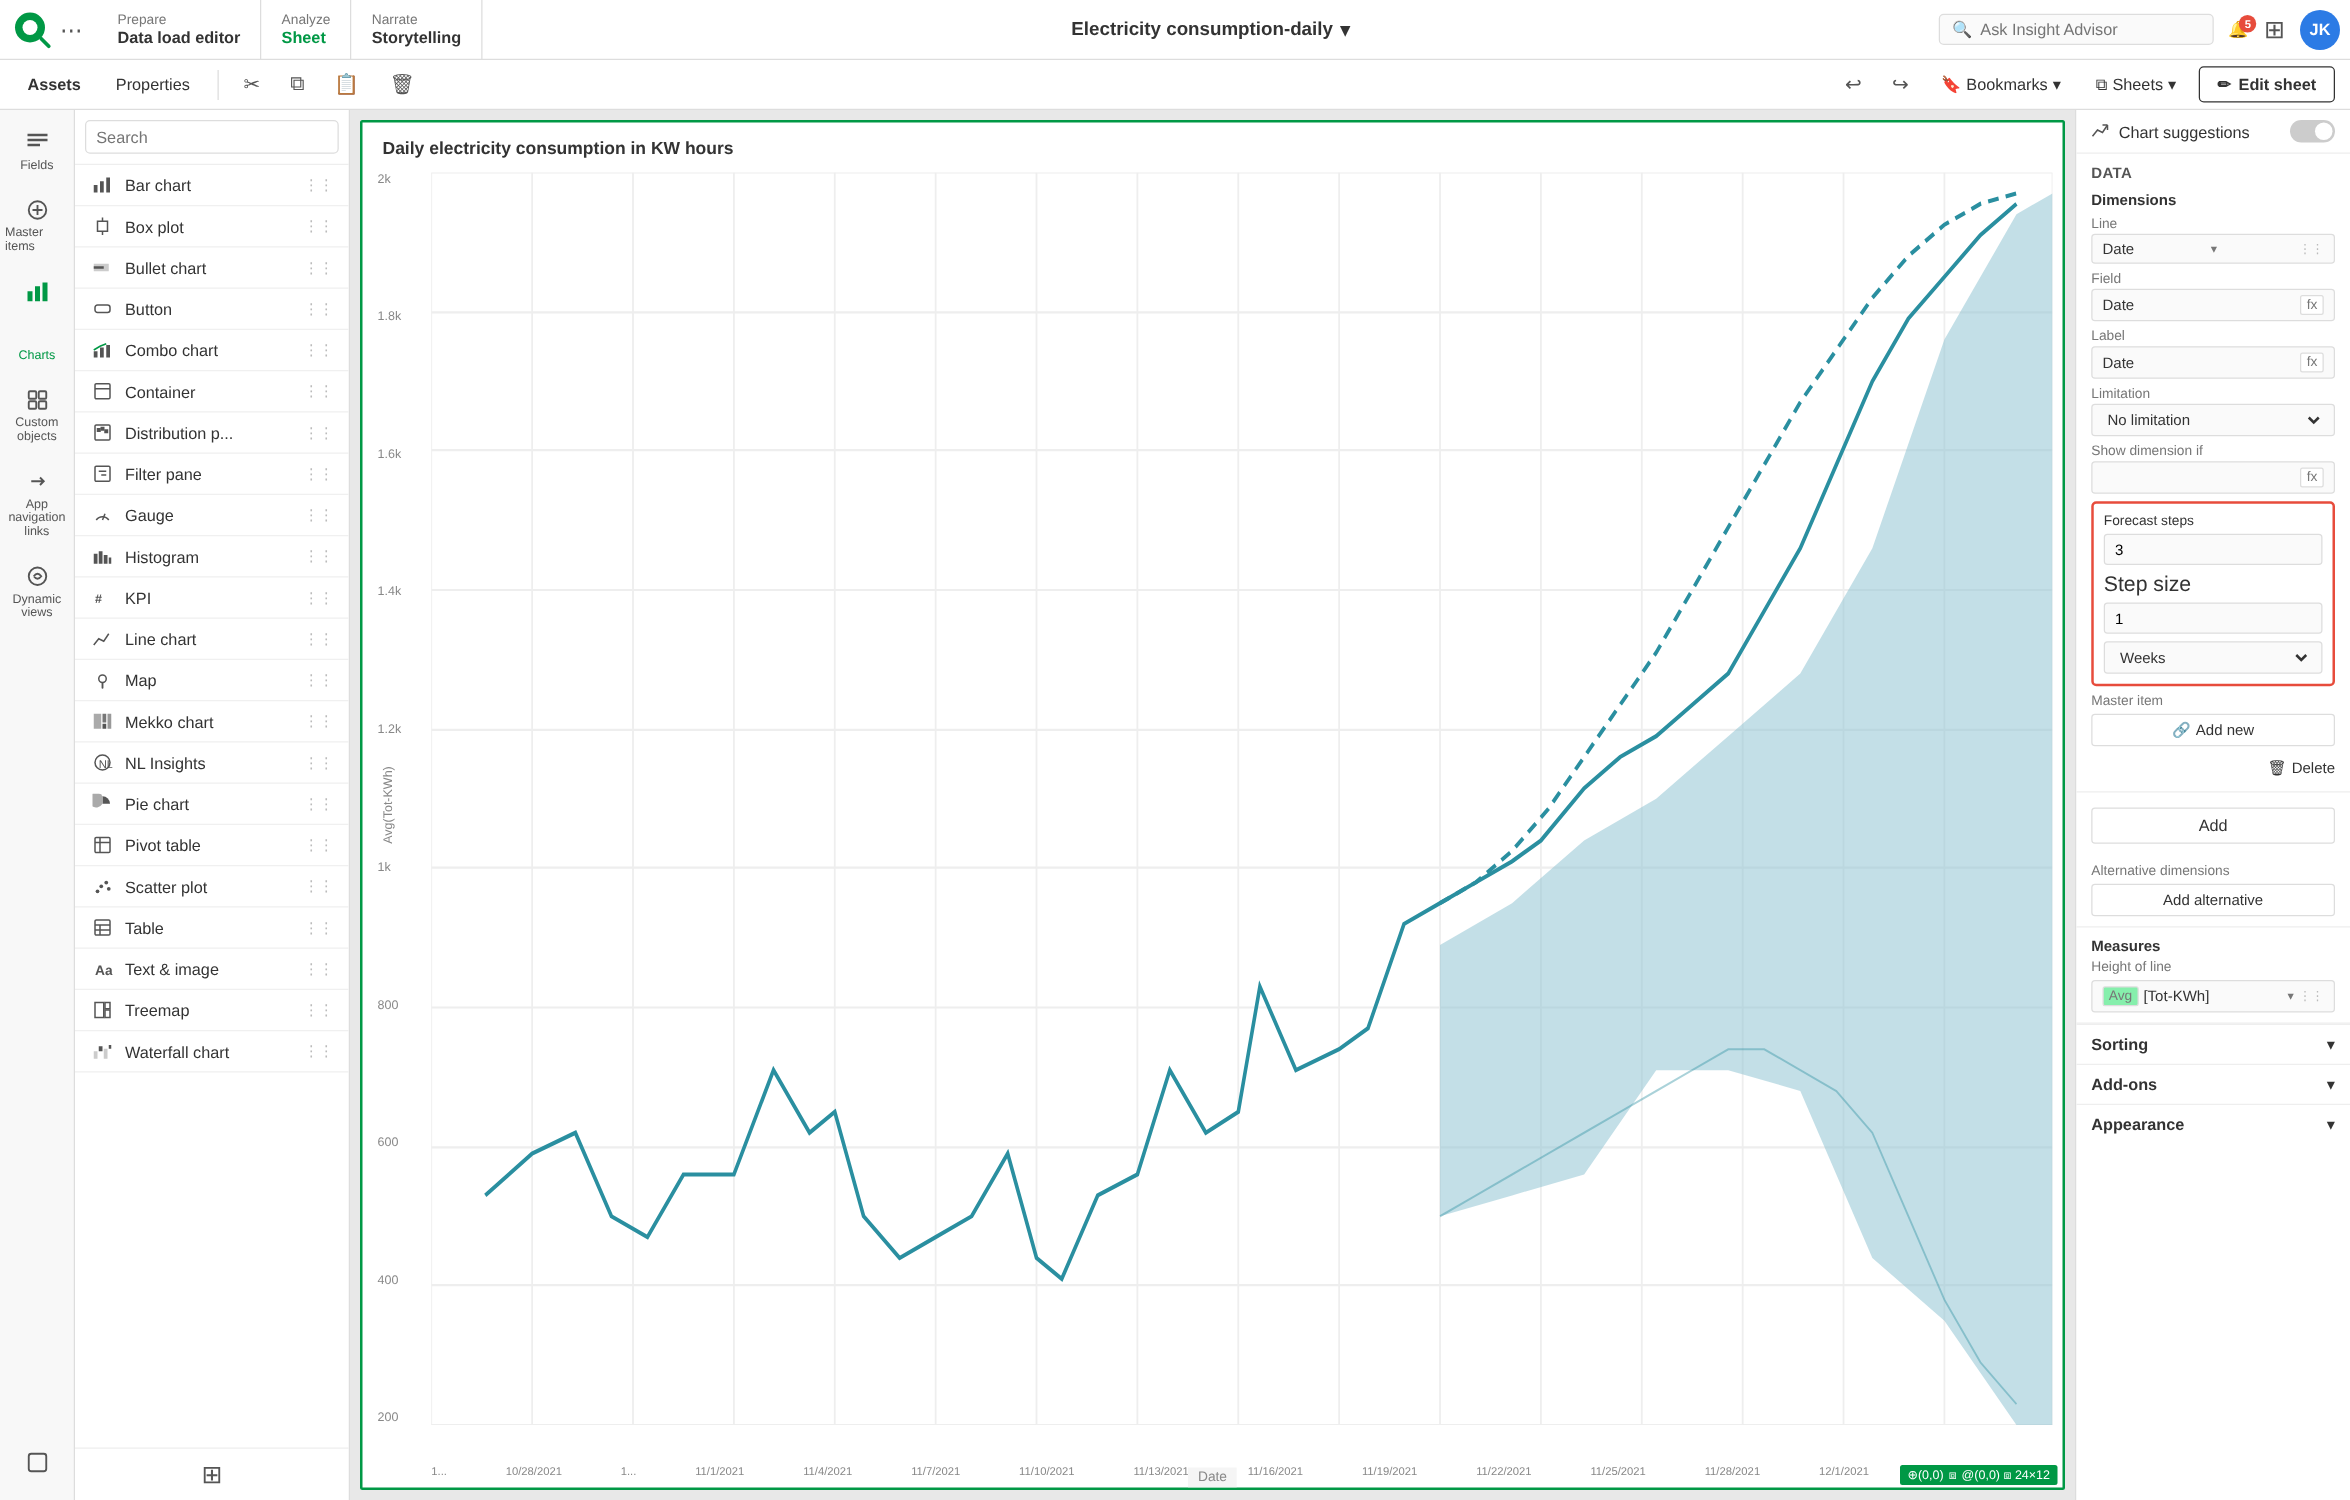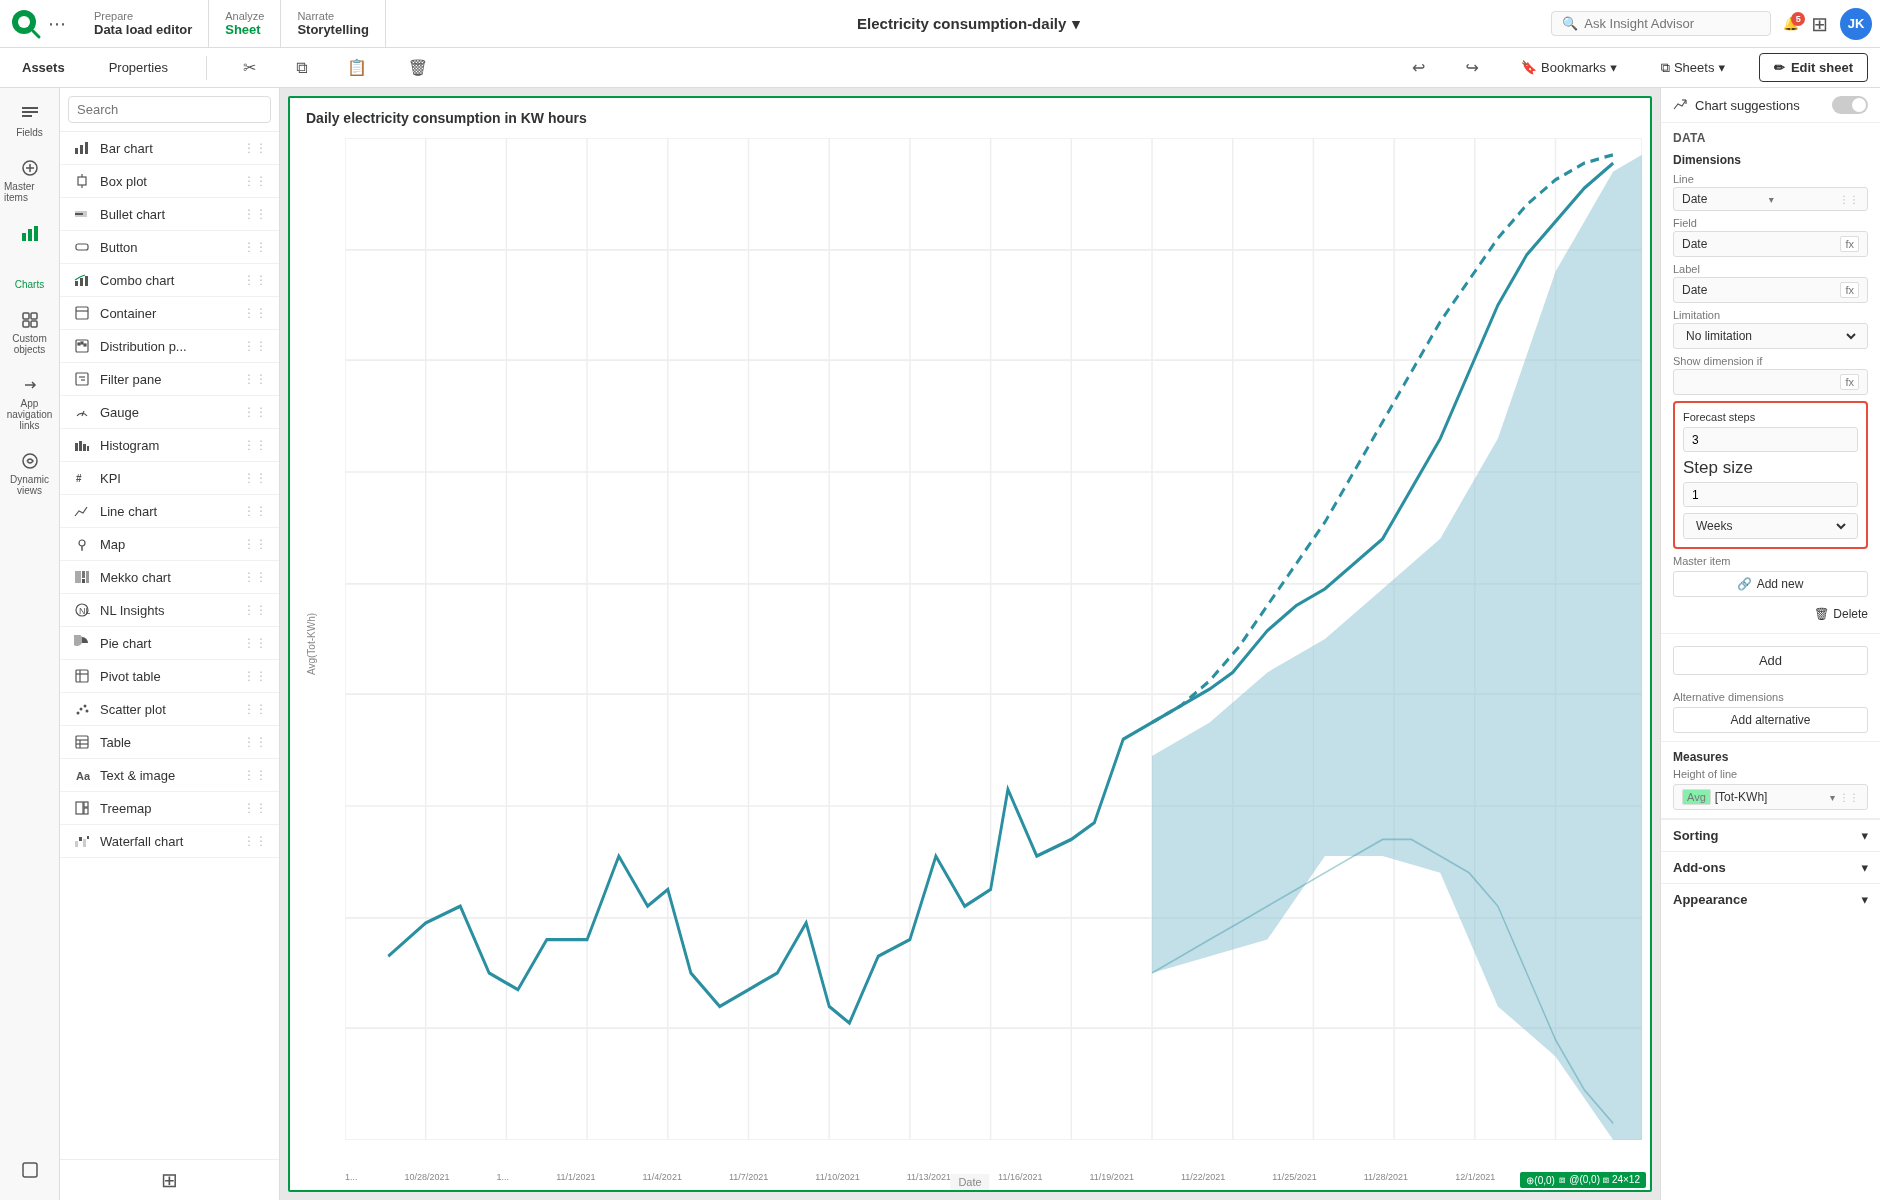--- a/index.html
+++ b/index.html
@@ -18,21 +18,21 @@
     .app-title { font-size: 15px; font-weight: 600; color: #333; display: flex; align-items: center; gap: 6px; cursor: pointer; }
     .nav-right { display: flex; align-items: center; gap: 12px; }
     .search-bar { display: flex; align-items: center; border: 1px solid #ddd; border-radius: 4px; padding: 4px 10px; gap: 6px; width: 220px; background: #fafafa; cursor: pointer; }
     .search-bar input { border: none; background: transparent; outline: none; font-size: 13px; color: #555; width: 150px; }
     .notif-badge { position: relative; display: flex; align-items: center; cursor: pointer; }
     .badge { position: absolute; top: -4px; right: -6px; background: #e74c3c; color: #fff; border-radius: 50%; width: 14px; height: 14px; font-size: 9px; display: flex; align-items: center; justify-content: center; font-weight: bold; }
     .grid-icon { cursor: pointer; color: #555; font-size: 20px; }
     .user-avatar { width: 32px; height: 32px; border-radius: 50%; background: #2c7be5; color: #fff; display: flex; align-items: center; justify-content: center; font-size: 13px; font-weight: bold; cursor: pointer; }
 
     
-    .toolbar { display: flex; align-items: center; background: #fff; border-bottom: 1px solid #ddd; height: 40px; padding: 0 12px; gap: 24px; }
+    .toolbar { display: flex; align-items: center; background: #fff; border-bottom: 1px solid #ddd; height: 40px; padding: 0 12px; gap: 8px; }
     .toolbar-btn { display: flex; align-items: center; gap: 4px; padding: 4px 10px; border-radius: 4px; cursor: pointer; font-size: 13px; color: #333; border: none; background: transparent; }
     .toolbar-btn.active { font-weight: 600; }
     .toolbar-sep { width: 1px; height: 24px; background: #ddd; margin: 0 4px; }
     .toolbar-icon-btn { padding: 4px 8px; cursor: pointer; color: #555; font-size: 16px; border: none; background: transparent; border-radius: 4px; }
     .spacer { flex: 1; }
     .edit-sheet-btn { display: flex; align-items: center; gap: 6px; padding: 6px 14px; background: #fff; border: 1px solid #333; border-radius: 4px; cursor: pointer; font-size: 13px; font-weight: 600; color: #333; }
     .bookmarks-btn { display: flex; align-items: center; gap: 4px; padding: 4px 10px; cursor: pointer; font-size: 13px; color: #333; border: none; background: transparent; border-radius: 4px; }
 
     
     .main-layout { display: flex; height: calc(1200px - 88px); }
@@ -517,20 +517,32 @@
     <div style="padding:8px; border-top:1px solid #eee; display:flex; justify-content:center;">
       <button style="border:none; background:transparent; cursor:pointer; font-size:20px; color:#555;">⊞</button>
     </div>
   </div>
 
   <div class="content-area">
 
     <div class="chart-container">
       <div class="chart-title">Daily electricity consumption in KW hours</div>
 
+      <div class="y-labels" style="position:absolute; left:12px; top:40px; bottom:50px; display:flex; flex-direction:column; justify-content:space-between;">
+        <span>2k</span>
+        <span>1.8k</span>
+        <span>1.6k</span>
+        <span>1.4k</span>
+        <span>1.2k</span>
+        <span>1k</span>
+        <span>800</span>
+        <span>600</span>
+        <span>400</span>
+        <span>200</span>
+      </div>
 
       <div class="chart-y-label" style="position:absolute; left:-10px; top:50%; transform:translateY(-50%) rotate(-90deg); font-size:10px; color:#888; white-space:nowrap; z-index:2;">
         <span>Avg(Tot-KWh)</span>
       </div>
 
       <div style="position:absolute; top:40px; left:55px; right:8px; bottom:50px;">
         <svg width="100%" height="100%" viewBox="0 0 900 600" preserveAspectRatio="none">
 
           <line x1="0" y1="0" x2="900" y2="0" stroke="#eee" stroke-width="1"></line>
           <line x1="0" y1="67" x2="900" y2="67" stroke="#eee" stroke-width="1"></line>

